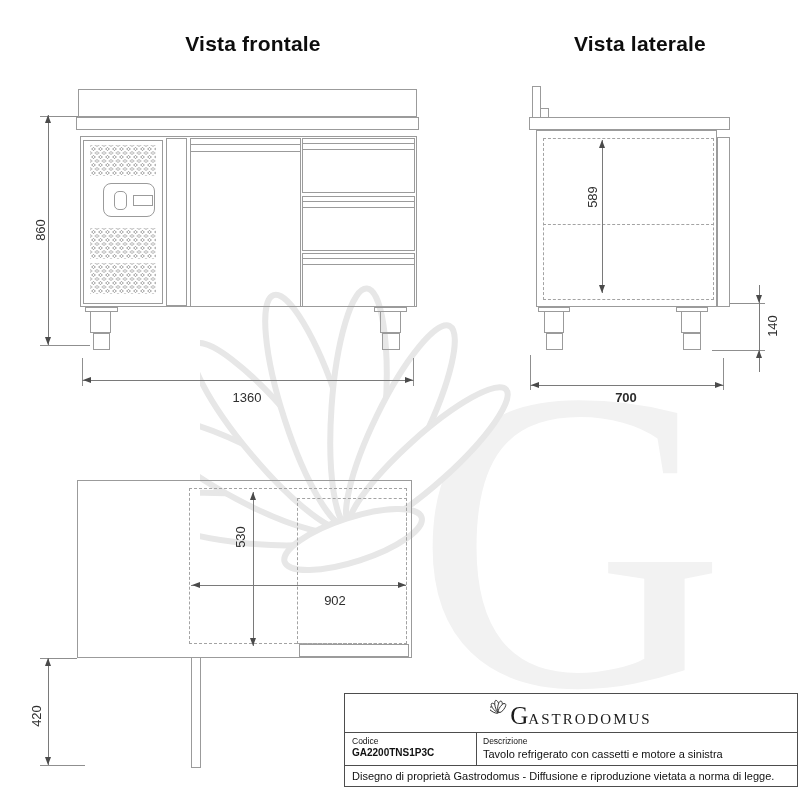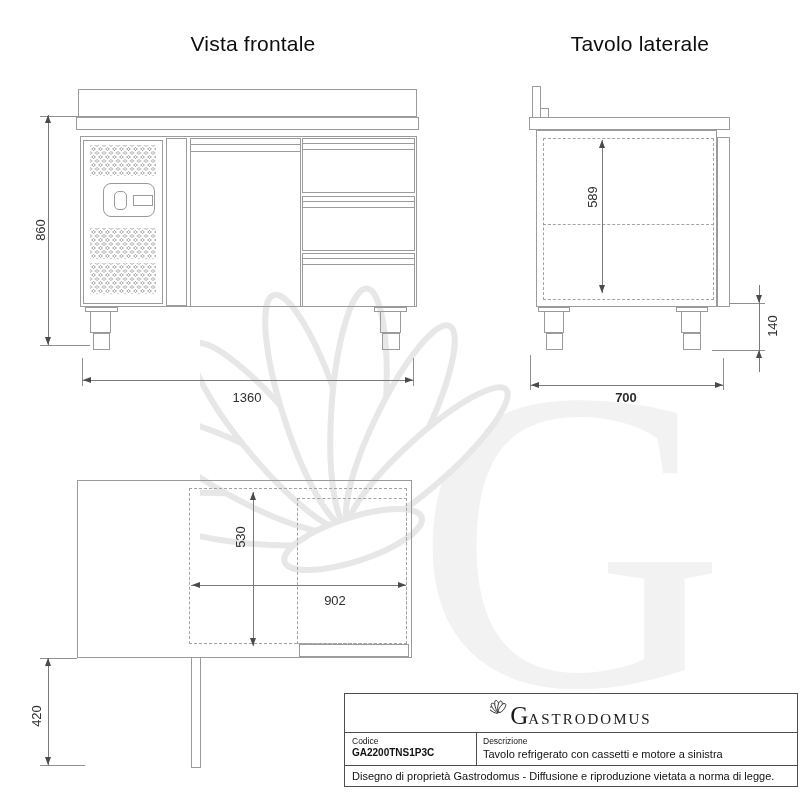--- a/index.html
+++ b/index.html
@@ -9,21 +9,21 @@
   .rd  {position:absolute;box-sizing:border-box;border:1px dashed #a3a3a3;background:transparent;}
   .ln  {position:absolute;background:#9b9b9b;}
   .dashln{position:absolute;height:0;border-top:1px dashed #a3a3a3;}
   .dln {position:absolute;background:#7a7a7a;}
   .ext {position:absolute;background:#8f8f8f;}
   .step{position:absolute;box-sizing:border-box;border-top:1px solid #9b9b9b;border-right:1px solid #9b9b9b;}
   .arrU{position:absolute;width:0;height:0;border-left:3px solid transparent;border-right:3px solid transparent;border-bottom:8px solid #4a4a4a;}
   .arrD{position:absolute;width:0;height:0;border-left:3px solid transparent;border-right:3px solid transparent;border-top:8px solid #4a4a4a;}
   .arrL{position:absolute;width:0;height:0;border-top:3px solid transparent;border-bottom:3px solid transparent;border-right:8px solid #4a4a4a;}
   .arrR{position:absolute;width:0;height:0;border-top:3px solid transparent;border-bottom:3px solid transparent;border-left:8px solid #4a4a4a;}
-  .vtitle{position:absolute;width:220px;text-align:center;font-weight:normal;font-size:21px;color:#0d0d0d;letter-spacing:0.2px;}
+  .vtitle{position:absolute;width:220px;text-align:center;font-weight:bold;font-size:21px;color:#0d0d0d;letter-spacing:0.2px;}
   .dim {position:absolute;font-size:13px;color:#2e2e2e;display:flex;align-items:center;justify-content:center;}
   .rot {transform:rotate(-90deg);}
   .vent{position:absolute;
         background-image:
           radial-gradient(2.4px 1.9px at 3.5px 4px, #ffffff 42%, #aeaeae 50%, #aeaeae 84%, rgba(255,255,255,0) 90%),
           radial-gradient(2.4px 1.9px at 3.5px 4px, #ffffff 42%, #aeaeae 50%, #aeaeae 84%, rgba(255,255,255,0) 90%);
         background-size:7px 8px,7px 8px;
         background-position:0 0,3.5px 4px;}
   .tbr {position:absolute;box-sizing:border-box;border:1px solid #4d4d4d;background:#fff;}
   .tbl {position:absolute;background:#4d4d4d;}
@@ -99,21 +99,21 @@
     <div class="dim rot" style="left:20px;top:223px;width:40px;height:14px;">860</div>
 
     <div class="ext" style="left:82px;top:358px;width:1px;height:28px;"></div>
     <div class="ext" style="left:413px;top:358px;width:1px;height:28px;"></div>
     <div class="dln" style="left:82px;top:380px;width:332px;height:1px;"></div>
     <div class="arrL" style="left:83px;top:377px;"></div>
     <div class="arrR" style="left:405px;top:377px;"></div>
     <div class="dim" style="left:217px;top:390px;width:60px;height:14px;">1360</div>
   </div>
 
-  <div class="vtitle" style="left:530px;top:32px;">Tavolo laterale</div>
+  <div class="vtitle" style="left:530px;top:32px;">Vista laterale</div>
 
   <div>
     <div class="r" style="left:532px;top:86px;width:9px;height:32px;"></div>
     <div class="step" style="left:540px;top:108px;width:9px;height:10px;"></div>
     <div class="r" style="left:529px;top:117px;width:201px;height:13px;"></div>
     <div class="r" style="left:536px;top:130px;width:181px;height:177px;"></div>
     <div class="rd" style="left:543px;top:138px;width:171px;height:162px;"></div>
     <div class="dashln" style="left:543px;top:224px;width:171px;"></div>
     <div class="r" style="left:717px;top:137px;width:13px;height:170px;"></div>
 

